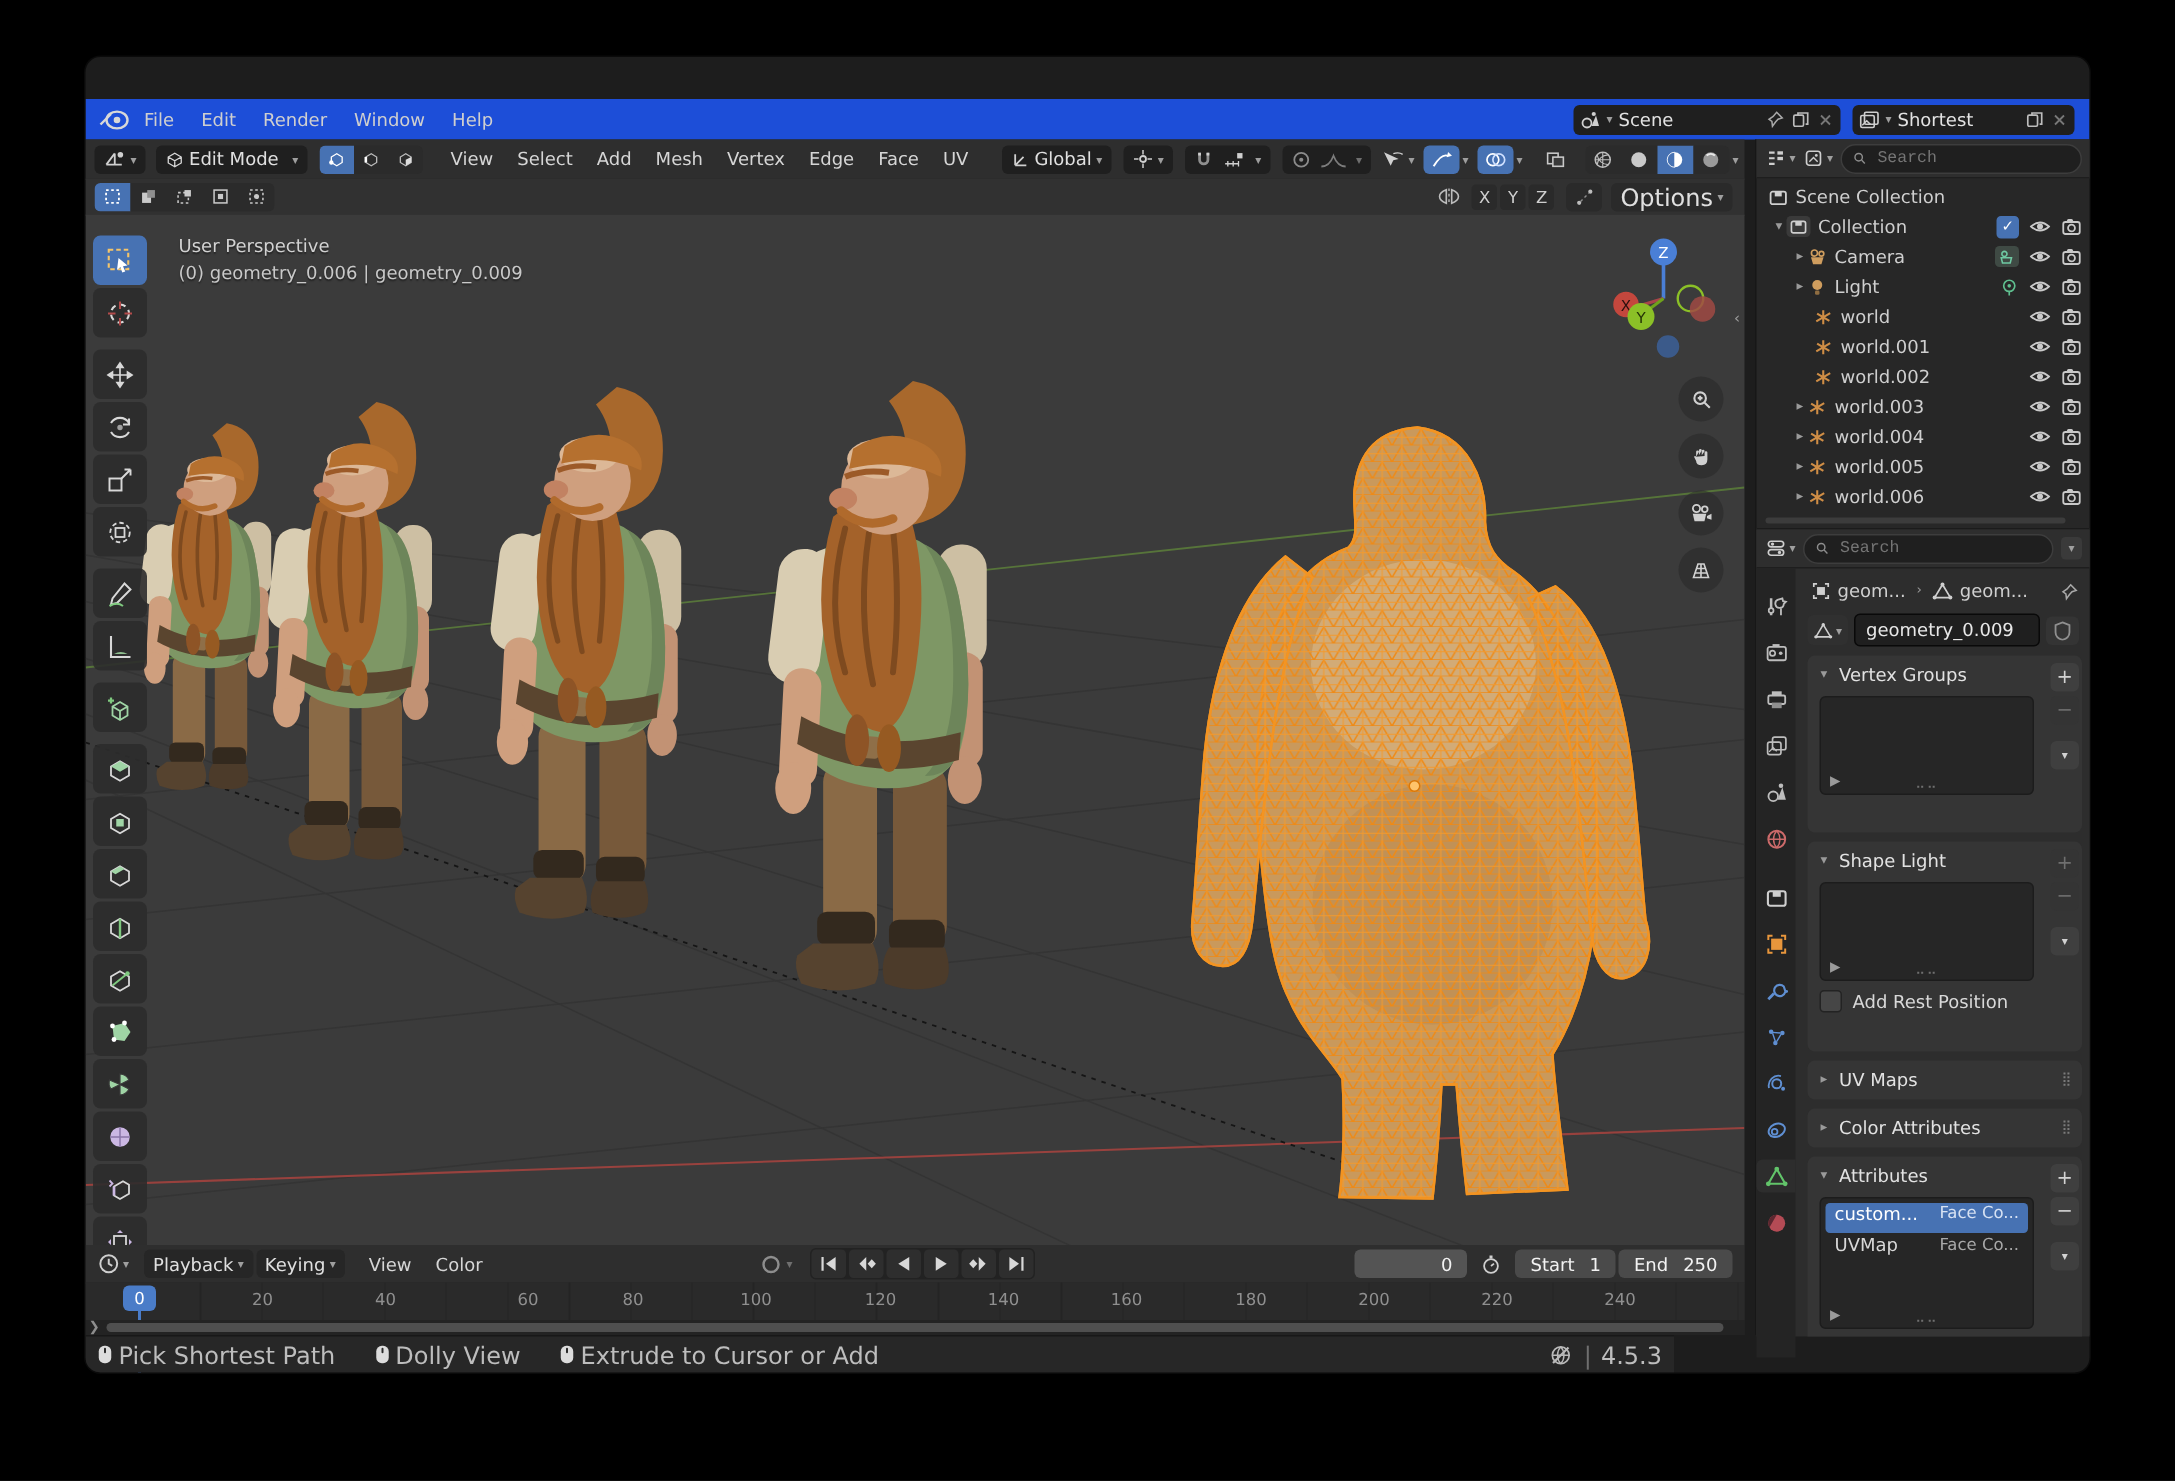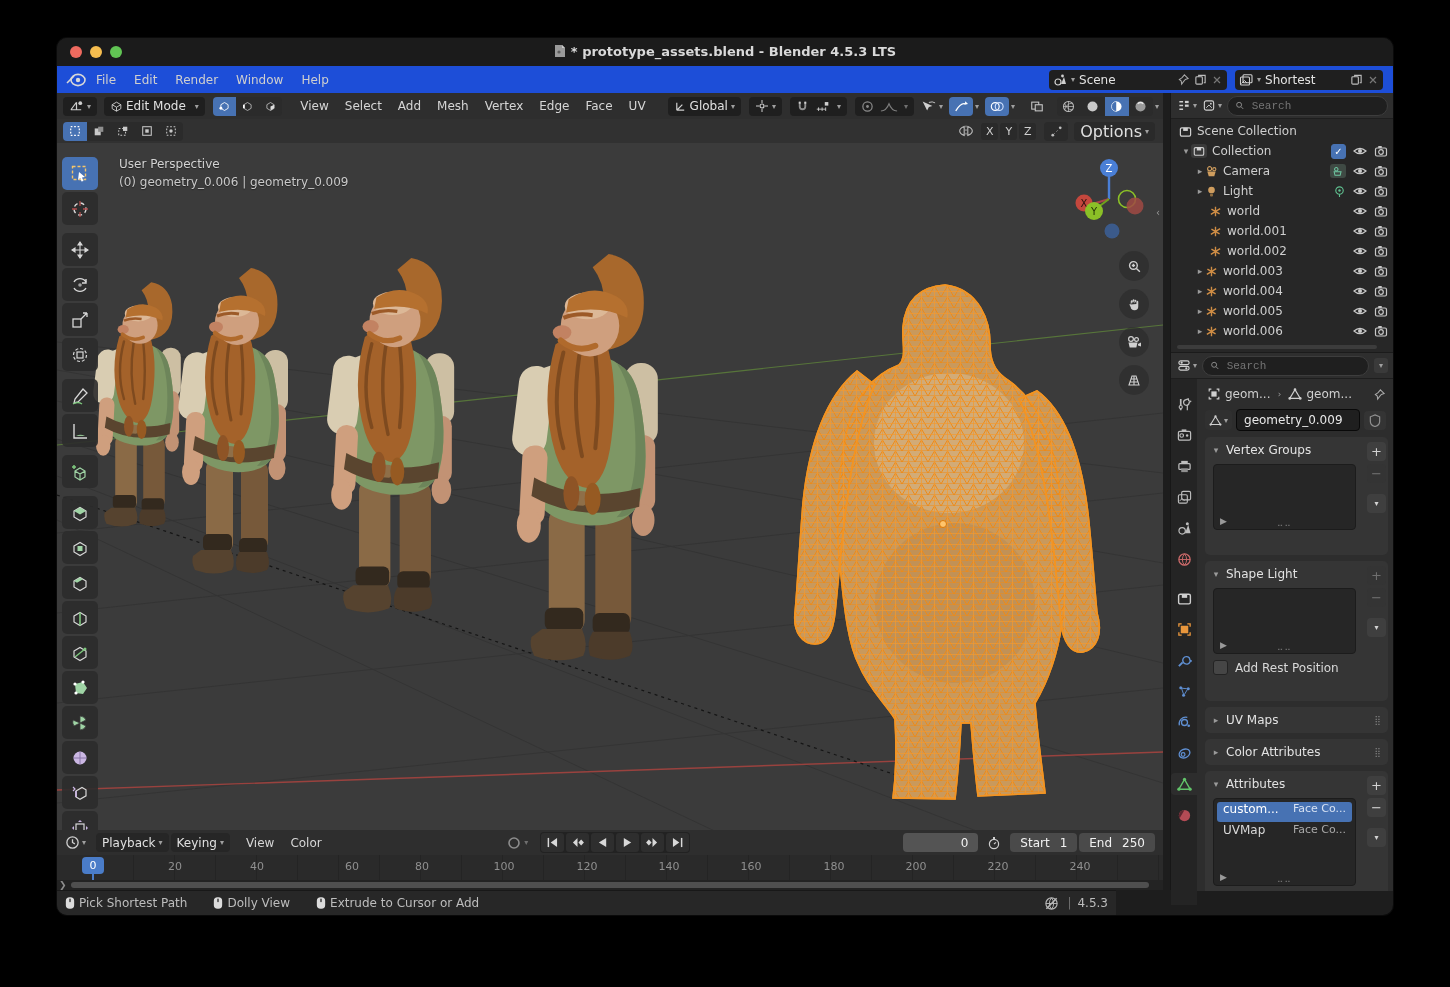--- a/index.html
+++ b/index.html
@@ -81,21 +81,21 @@
   #tl-ruler{left:0;top:25px;width:1106px;height:25px;background:#2a2a2a;
      background-image:repeating-linear-gradient(90deg,#31313100 0 40px,#242424 40px 41px);background-position:36px 0}
   .tick{position:absolute;top:5px;transform:translateX(-50%);font-size:11px;color:#8f8f8f}
   #tl-scroll{left:0;top:50px;width:1106px;height:10px;background:#232323}
   #tl-bar{left:14px;top:2px;width:1078px;height:6px;border-radius:3px;background:#4f4f4f}
   .transport{display:flex;gap:2px;background:#222;border-radius:4px;padding:1px}
   .tbtn{width:23px;height:19px;display:flex;align-items:center;justify-content:center;border-radius:3px;background:#2e2e2e}
   .numfield{background:#545454;border-radius:4px;height:19px;display:flex;align-items:center;justify-content:flex-end;padding:0 10px;color:#f2f2f2;font-size:12px}
   .rangefield{background:#4a4a4a;border-radius:4px;height:19px;display:flex;align-items:center;padding:0 10px;color:#f2f2f2;font-size:12px;gap:10px}
   
-  #statusbar{left:0;top:852px;width:1059px;height:25px;background:#272727;border-top:1px solid #181818;display:flex;align-items:center;font-size:12px;color:#bdbdbd;padding:0 8px;box-sizing:border-box}
+  #statusbar{left:0;top:852px;width:1059px;height:25px;background:#272727;border-top:1px solid #181818;display:flex;align-items:center;font-size:16px;color:#bdbdbd;padding:0 8px;box-sizing:border-box}
   .hint{display:flex;align-items:center;gap:4px;margin-right:26px}
   svg{display:block}
   .ic{flex:none}
 </style>
 </head>
 <body>
 
 <svg width="0" height="0" style="position:absolute">
   <defs>
     <symbol id="i-eye" viewBox="0 0 14 14">
@@ -156,32 +156,20 @@
         <path d="M7 8 L9 6.4" stroke="#cfcfcf" stroke-width="1.2"></path>
       </symbol>
     <symbol id="i-cube" viewBox="0 0 18 18">
         <path d="M3 6.5 L9 3 L15 6.5 V12 L9 15.5 L3 12 Z M3 6.5 L9 10 L15 6.5 M9 10 V15.5" fill="none" stroke="#d8d8d8" stroke-width="1.2"></path>
       </symbol>
   </defs>
 </svg>
 
 <div id="window">
 
-  <div id="titlebar" class="abs">
-    <div class="abs tl" style="left:13px;background:#ee6a5f"></div>
-    <div class="abs tl" style="left:33px;background:#f5bd4f"></div>
-    <div class="abs tl" style="left:53px;background:#61c454"></div>
-    <div id="title-text" class="abs">
-      <svg class="ic" width="12" height="14" viewBox="0 0 12 14" style="display:inline-block;vertical-align:-2px;margin-right:5px">
-          <path d="M1 1 h7 l3 3 v9 H1 Z" fill="#9a9a9a"></path>
-          <path d="M8 1 v3 h3" fill="#c9c9c9"></path>
-          <circle cx="5" cy="8" r="1.6" fill="#5d5d5d"></circle>
-        </svg><span>* prototype_assets.blend - Blender 4.5.3 LTS</span>
-    </div>
-  </div>
 
   <div id="topbar" class="abs">
     <svg width="22" height="16" viewBox="0 0 22 16" style="margin-left:8px">
       <ellipse cx="13" cy="8" rx="7" ry="5.6" fill="none" stroke="#d8d8d8" stroke-width="1.6"></ellipse>
       <circle cx="13" cy="8" r="2.2" fill="#d8d8d8"></circle>
       <path d="M2 11 L9 4" stroke="#d8d8d8" stroke-width="1.6"></path>
     </svg>
     <span class="menu-item">File</span>
     <span class="menu-item">Edit</span>
     <span class="menu-item">Render</span>

